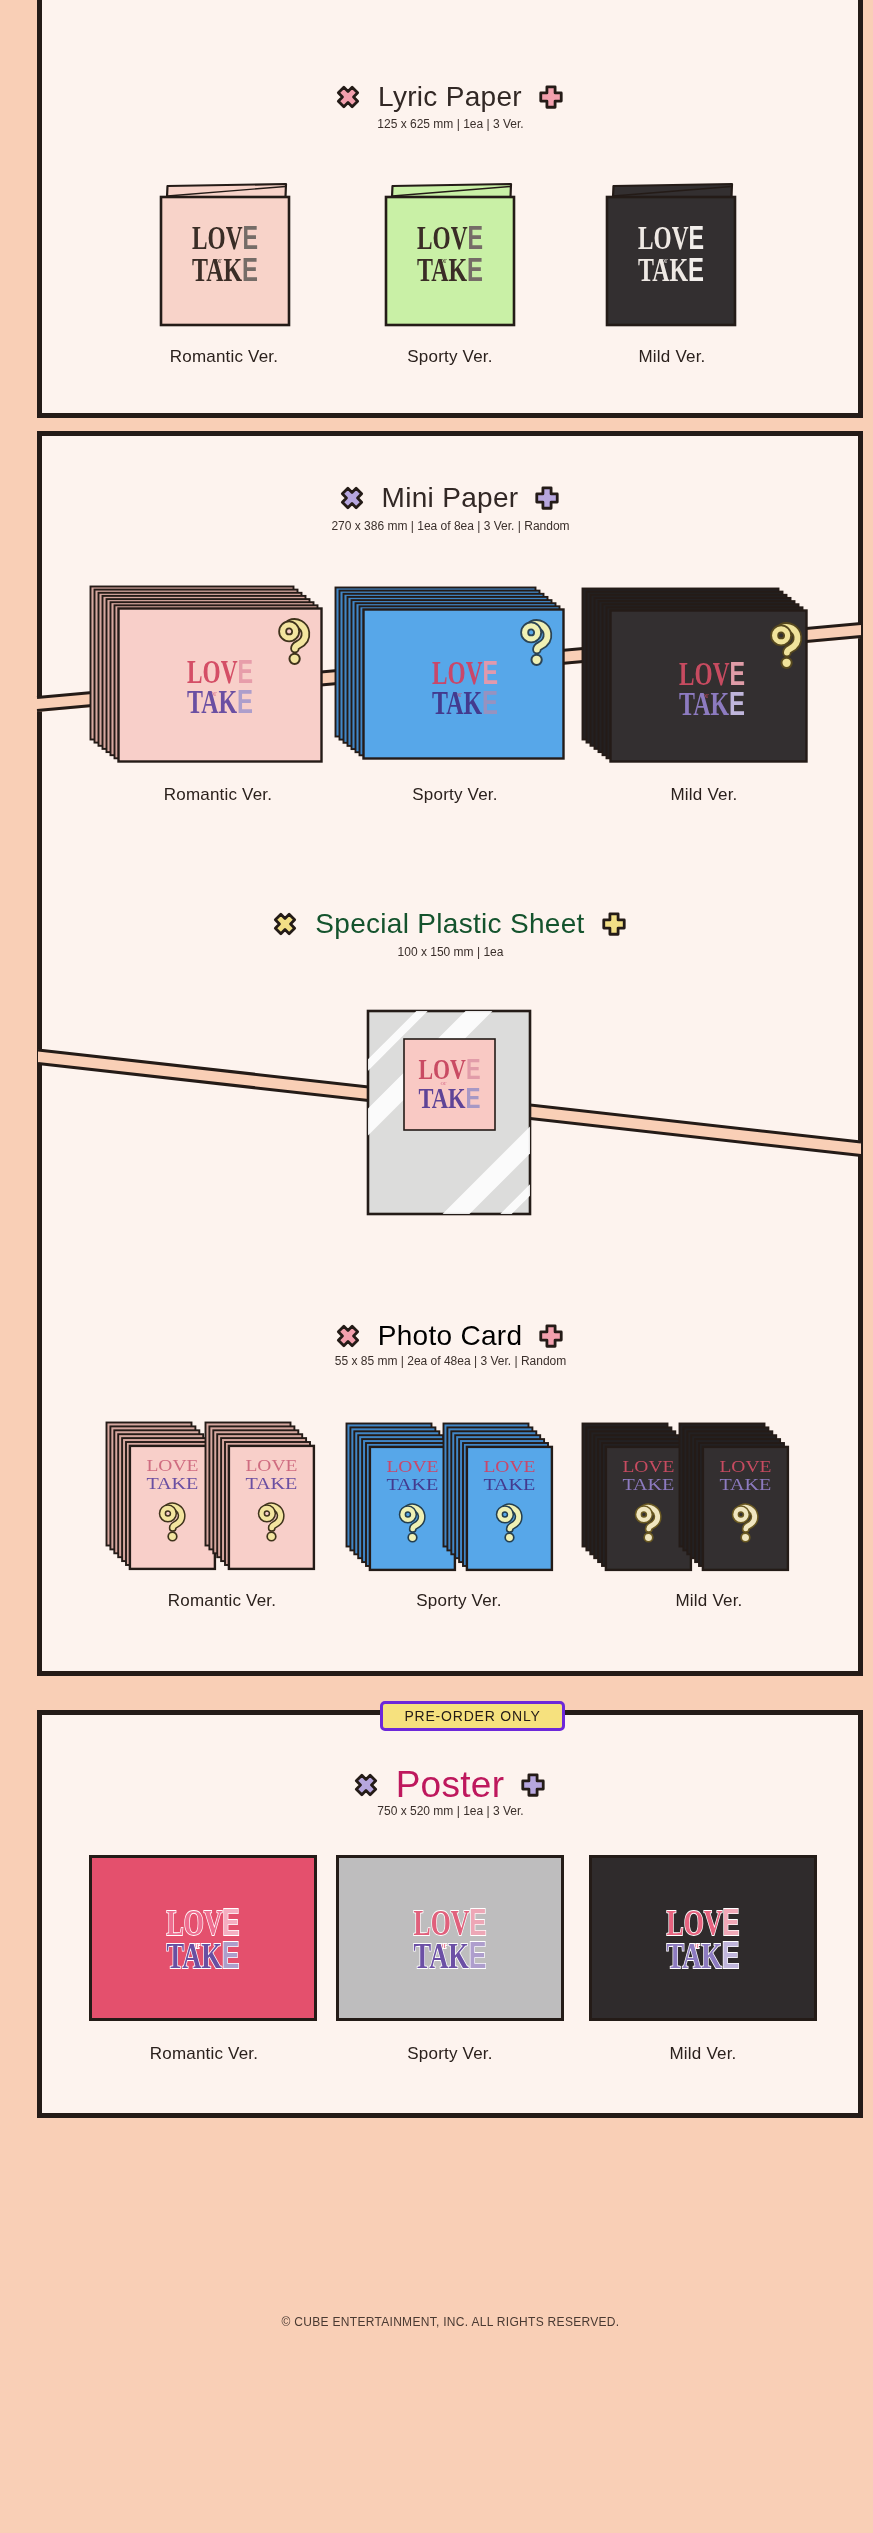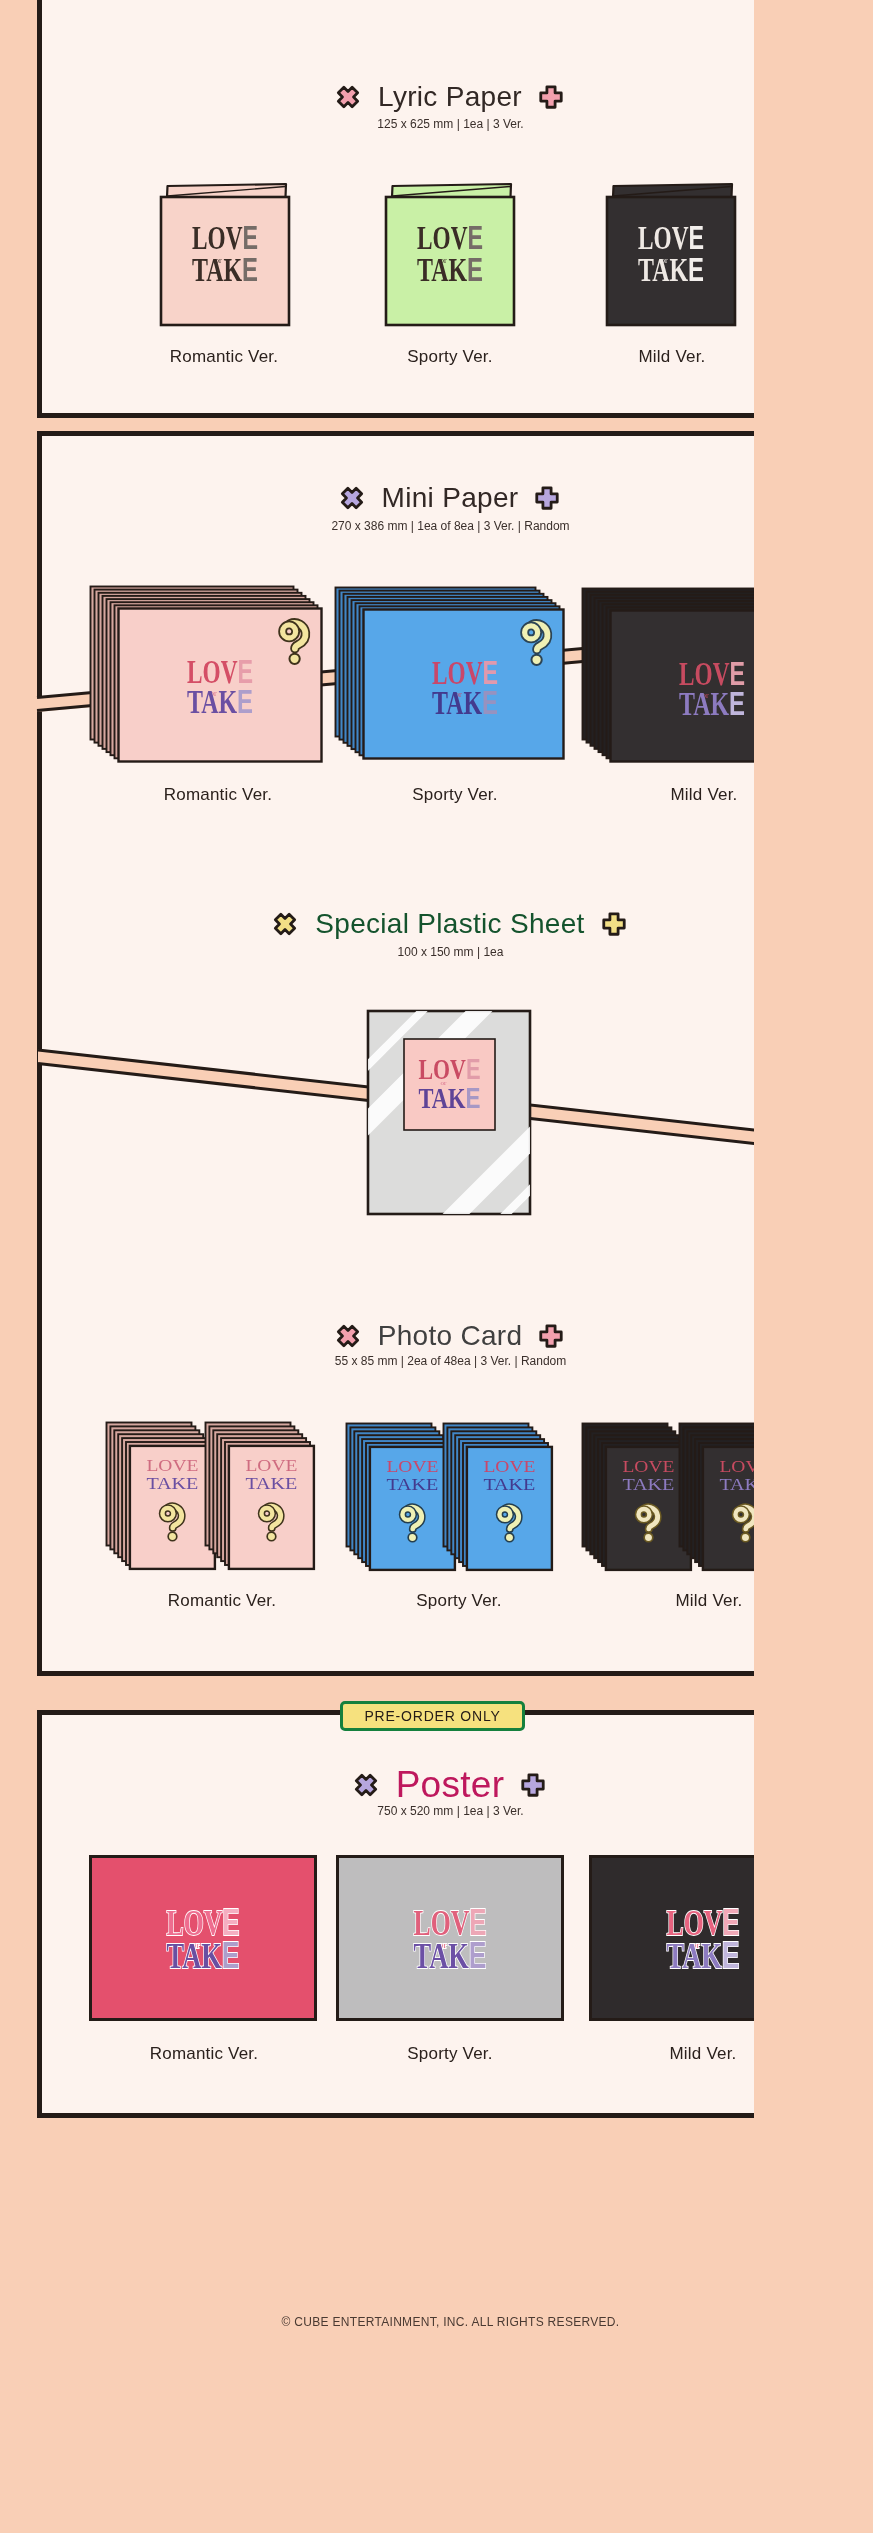--- a/index.html
+++ b/index.html
@@ -1,15 +1,15 @@
 <!DOCTYPE html>
 <html><head><meta charset="utf-8"><style>
 html,body{margin:0;padding:0;background:#f9cfb6;}
 *{box-sizing:border-box;font-family:"Liberation Sans",sans-serif;}
-.page{position:relative;width:754px;height:2533px;overflow:hidden;background:#f9cfb6;}
+.page{position:relative;width:873px;height:2533px;overflow:hidden;background:#f9cfb6;}
 .box{position:absolute;left:37px;width:826px;background:#fdf3ee;border:5px solid #241b17;}
 </style></head><body>
 <div class="page">
 
 <div class="box" style="top:-12px;height:430px"></div>
 
 <div class="box" style="top:431px;height:1245px"></div>
 
 <div class="box" style="top:1710px;height:408px"></div>
 
@@ -179,21 +179,21 @@
       <rect x="38" y="30" width="91" height="91" fill="#f9c9c4" stroke="#241b17" stroke-width="1.6"></rect>
       <text x="83.5" y="70" text-anchor="middle" style="font-family:&quot;Liberation Serif&quot;,serif" font-weight="bold" font-size="30" textLength="62" lengthAdjust="spacingAndGlyphs" fill="#c94b63">LOV<tspan fill="#e19ca9">E</tspan></text>
       <text x="77.3" y="76" text-anchor="middle" style="font-family:&quot;Liberation Serif&quot;,serif" font-size="7" fill="#d8708c">or</text>
       <text x="83.5" y="98.5" text-anchor="middle" style="font-family:&quot;Liberation Serif&quot;,serif" font-weight="bold" font-size="30" textLength="62" lengthAdjust="spacingAndGlyphs" fill="#5f4497">TAK<tspan fill="#a798c5">E</tspan></text>
     </svg>
 
 <div style="position:absolute;left:13px;top:1319px;width:872px;height:34px;display:flex;align-items:center;justify-content:center;gap:13px;">
 <svg width="34" height="32" viewBox="-17 -16 34 32">
         <path d="M-4.2,-10.5 h8.4 v6.3 h6.3 v8.4 h-6.3 v6.3 h-8.4 v-6.3 h-6.3 v-8.4 h6.3 z" transform="rotate(45) scale(0.93)" fill="#f2a0ae" stroke="#241b17" stroke-width="3" stroke-linejoin="round"></path>
       </svg>
-<span style="font-size:28px;letter-spacing:0.3px;color:#404040;white-space:nowrap">Photo Card</span>
+<span style="font-size:28px;letter-spacing:0.3px;color:#000000;white-space:nowrap">Photo Card</span>
 <svg width="32" height="32" viewBox="-16 -16 32 32">
         <path d="M-4.4,-11 h8.8 v6.6 h6.6 v8.8 h-6.6 v6.6 h-8.8 v-6.6 h-6.6 v-8.8 h6.6 z" transform="scale(0.93)" fill="#f2a0ae" stroke="#241b17" stroke-width="3" stroke-linejoin="round"></path>
       </svg>
 </div>
 
 <div style="position:absolute;left:14px;top:1354px;width:873px;text-align:center;font-size:12.0px;letter-spacing:0px;color:#3a2f2b">55 x 85 mm | 2ea of 48ea | 3 Ver. | Random</div>
 
 <svg style="position:absolute;left:104px;top:1420px" width="114" height="152" viewBox="0 0 114 152">
       <rect x="2.5" y="2.5" width="85" height="123" fill="#d6a79f" stroke="#241b17" stroke-width="1.9"></rect>
       <rect x="6.4" y="6.4" width="85" height="123" fill="#d6a79f" stroke="#241b17" stroke-width="1.9"></rect>
@@ -307,21 +307,21 @@
         <circle cx="-0.8" cy="11.5" r="4.9" fill="#f0e6c0" stroke="#6b5a22" stroke-width="1.9"></circle>
       </g>
     </svg>
 
 <div style="position:absolute;left:122px;top:1591px;width:200px;text-align:center;font-size:17px;letter-spacing:0.2px;color:#2b211d">Romantic Ver.</div>
 
 <div style="position:absolute;left:359px;top:1591px;width:200px;text-align:center;font-size:17px;letter-spacing:0.2px;color:#2b211d">Sporty Ver.</div>
 
 <div style="position:absolute;left:609px;top:1591px;width:200px;text-align:center;font-size:17px;letter-spacing:0.2px;color:#2b211d">Mild Ver.</div>
 
-<div style="position:absolute;left:340px;top:1701px;width:185px;height:30px;background:#f6e17e;border:3px solid #15803d;border-radius:5px;text-align:center;line-height:25px;font-size:14px;letter-spacing:0.8px;color:#241b17">PRE-ORDER ONLY</div>
+<div style="position:absolute;left:380px;top:1701px;width:185px;height:30px;background:#f6e17e;border:3px solid #6d28d9;border-radius:5px;text-align:center;line-height:25px;font-size:14px;letter-spacing:0.8px;color:#241b17">PRE-ORDER ONLY</div>
 
 <div style="position:absolute;left:13px;top:1768px;width:872px;height:34px;display:flex;align-items:center;justify-content:center;gap:13px;">
 <svg width="34" height="32" viewBox="-17 -16 34 32">
         <path d="M-4.2,-10.5 h8.4 v6.3 h6.3 v8.4 h-6.3 v6.3 h-8.4 v-6.3 h-6.3 v-8.4 h6.3 z" transform="rotate(45) scale(0.93)" fill="#b6a6de" stroke="#241b17" stroke-width="3" stroke-linejoin="round"></path>
       </svg>
 <span style="font-size:37px;letter-spacing:0.3px;color:#be185d;white-space:nowrap">Poster</span>
 <svg width="32" height="32" viewBox="-16 -16 32 32">
         <path d="M-4.4,-11 h8.8 v6.6 h6.6 v8.8 h-6.6 v6.6 h-8.8 v-6.6 h-6.6 v-8.8 h6.6 z" transform="scale(0.93)" fill="#b6a6de" stroke="#241b17" stroke-width="3" stroke-linejoin="round"></path>
       </svg>
 </div>

